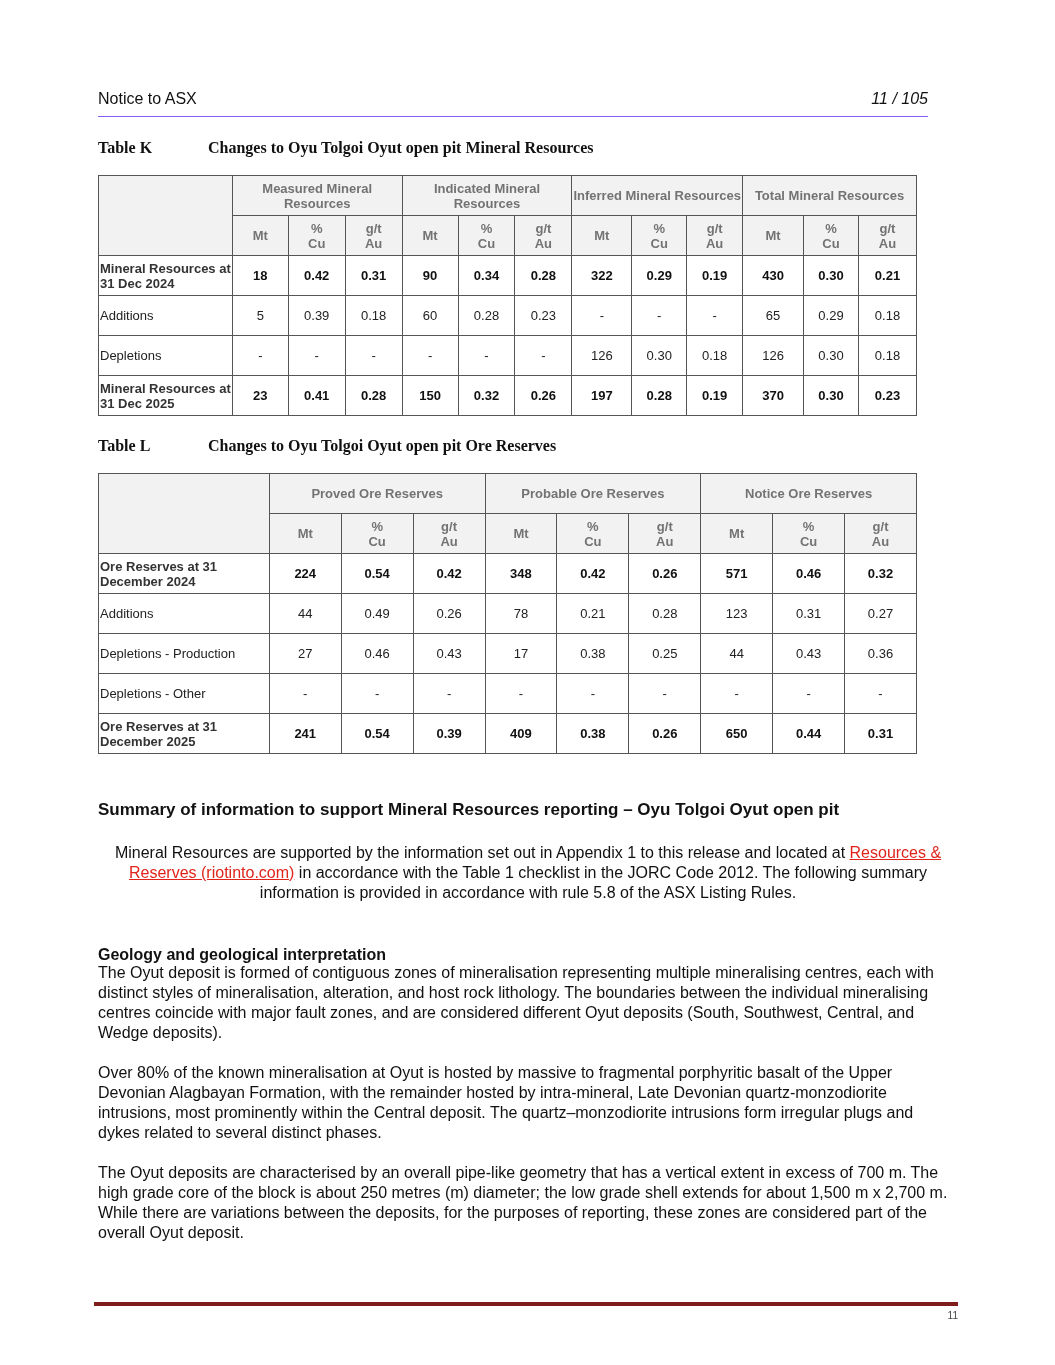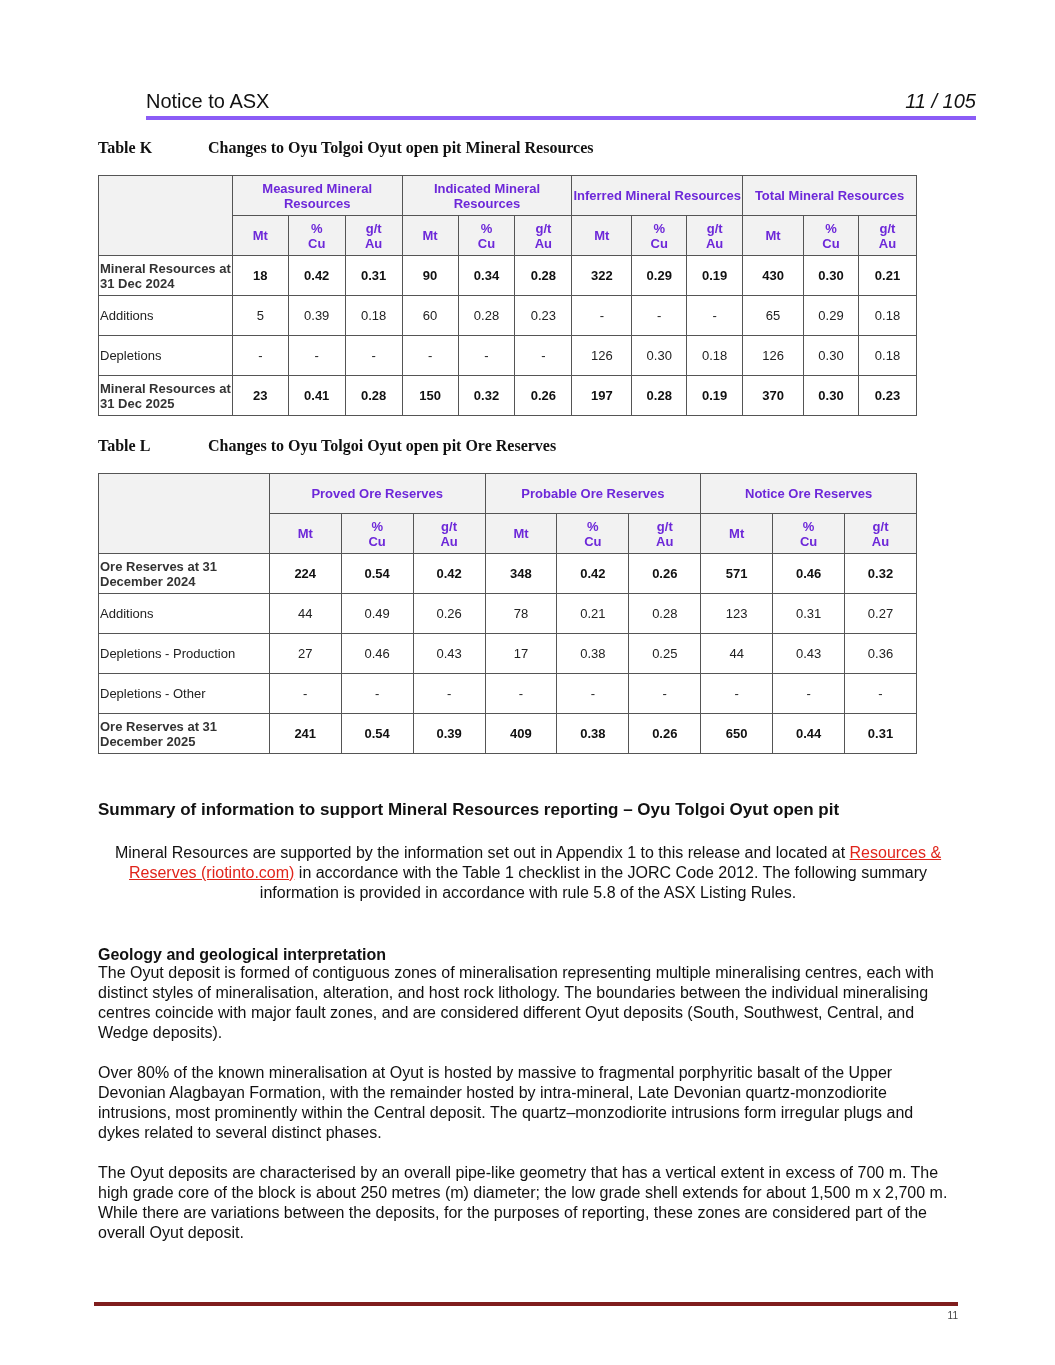--- a/index.html
+++ b/index.html
@@ -1,25 +1,25 @@
 <!DOCTYPE html>
 <html><head>
 <meta charset="utf-8">
 <style>
   html, body { margin: 0; padding: 0; background: #ffffff; }
   body { width: 1055px; height: 1365px; position: relative; font-family: "Liberation Sans", sans-serif; color: #111; overflow: hidden; }
   .page { position: absolute; left: 98px; top: 0; width: 830px; }
-  .hdr { position: absolute; top: 88px; left: 0; width: 830px; height: 28px; border-bottom: 4px solid #8b5cf6; font-size: 20px; margin-left: 48px; }
+  .hdr { position: absolute; top: 88px; left: 0; width: 830px; height: 28px; border-bottom: 1px solid #8b5cf6; font-size: 16px; }
   .hdr .l { position: absolute; left: 0; top: 2px; }
   .hdr .r { position: absolute; right: 0; top: 2px; font-style: italic; }
   .tcap { position: absolute; left: 0; font-size: 16px; font-weight: bold; font-family: Liberation Serif, serif; }
   .tcap .lab { display: inline-block; width: 110px; }
   table.dt { position: absolute; left: 0; border-collapse: collapse; font-size: 13px; }
   table.dt td, table.dt th { border: 1px solid #555; text-align: center; padding: 0; line-height: 15px; }
-  table.dt thead th { background: #f2f2f2; font-weight: bold; color: #6d28d9; }
+  table.dt thead th { background: #f2f2f2; font-weight: bold; color: #737373; }
   table.dt td.rl { text-align: left; padding-left: 1px; color: #333; }
   table.dt tr.b td { font-weight: bold; color: #111; }
   table.dt tr.b td.rl { color: #333; }
   table.dt tr.n td { font-weight: normal; color: #222; }
   .sec { position: absolute; left: 0; top: 800px; font-size: 17px; font-weight: bold; }
   .para { position: absolute; left: 0; width: 860px; font-size: 16px; line-height: 20px; color: #111; }
   .para a { color: #e0241b; text-decoration: underline; }
   .sub { position: absolute; left: 0; font-size: 16px; font-weight: bold; }
   .foot { position: absolute; left: 94px; top: 1302px; width: 864px; border-top: 4px solid #7f1d1d; }
   .foot span { position: absolute; right: 0; top: 4px; font-size: 10px; color: #444; }

